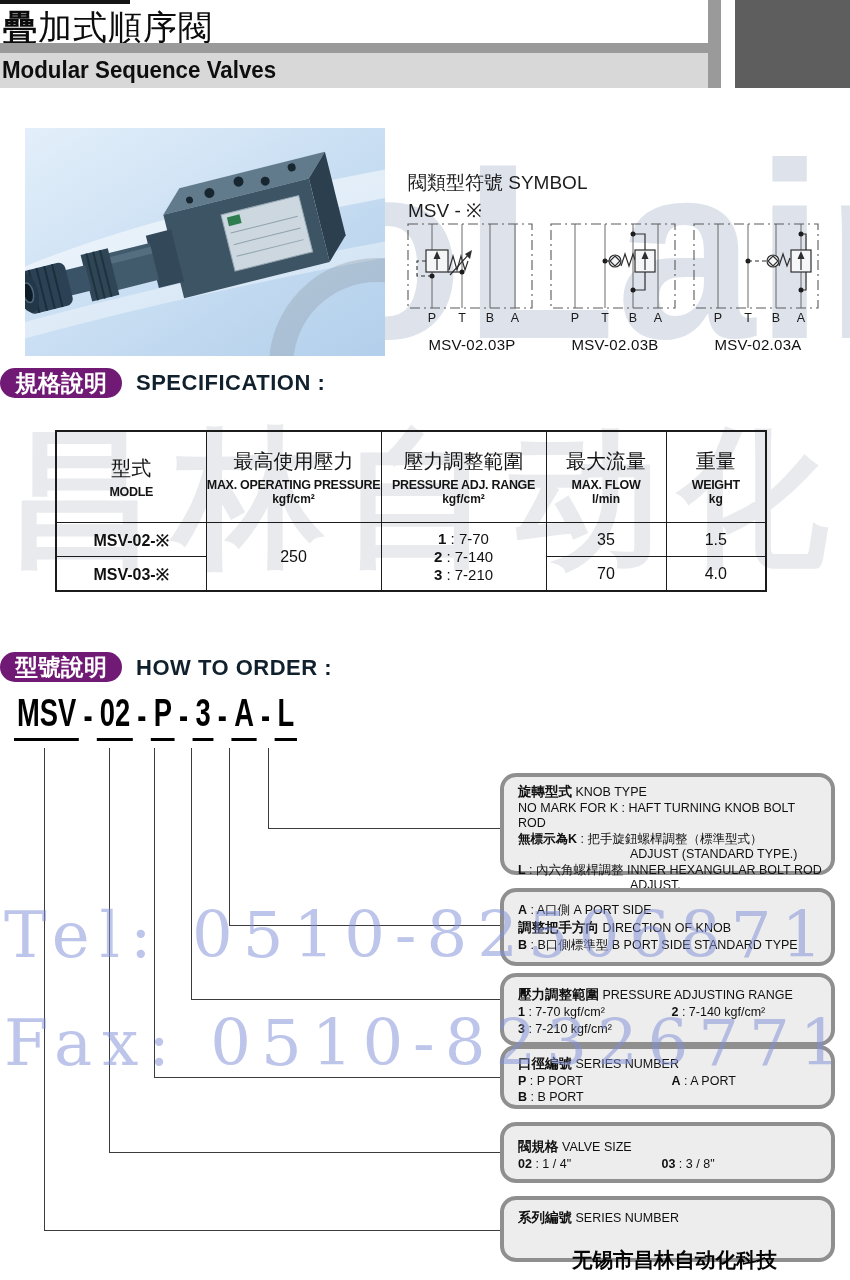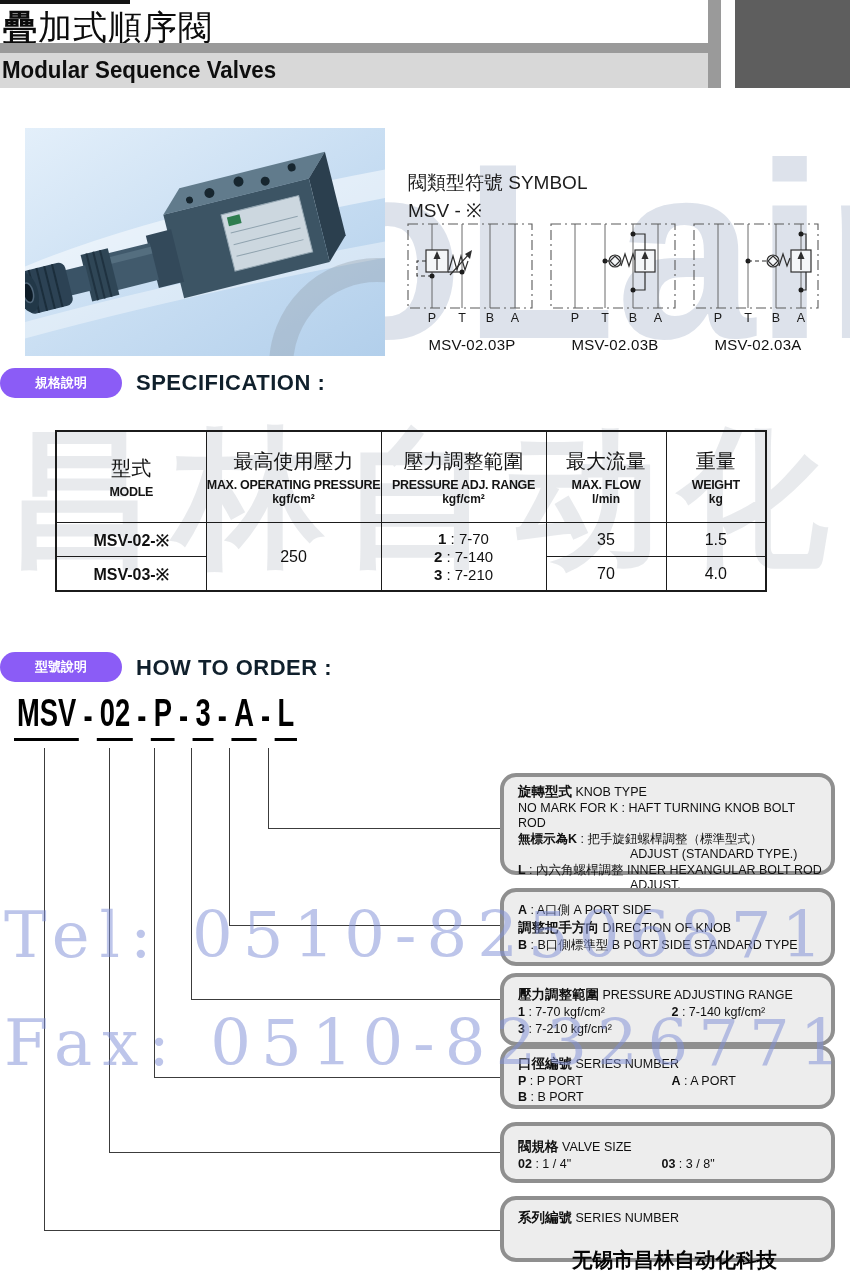--- a/index.html
+++ b/index.html
@@ -33,22 +33,22 @@
   .photo{left:25px;top:128px;width:360px;height:228px;z-index:2;}
 
   
   .sym-title{left:408px;top:170px;font-size:19px;color:#1c1c1c;z-index:2;}
   .sym-sub{left:408px;top:197px;font-size:19px;color:#1c1c1c;z-index:2;}
   .sym{top:220px;width:140px;height:108px;z-index:2;}
   .sym-label{top:336px;width:140px;text-align:center;font-size:15px;color:#101010;
              letter-spacing:0.3px;z-index:2;}
 
   
-  .badge{background:#8b5cf6;color:#fff;border-radius:16px;text-align:center;
-         font-weight:bold;font-size:13px;line-height:30px;width:122px;height:30px;z-index:2;}
+  .badge{background:#701a75;color:#fff;border-radius:16px;text-align:center;
+         font-weight:bold;font-size:23px;line-height:30px;width:122px;height:30px;z-index:2;}
   .sec-heading{font-size:22px;font-weight:bold;color:#10202c;z-index:2;letter-spacing:0.5px;}
 
   
   .spec-table{left:55px;top:430px;z-index:2;}
   table.spec{border-collapse:collapse;table-layout:fixed;width:710px;
              border:2px solid #1b1b1b;background:transparent;}
   table.spec th,table.spec td{border:1px solid #1b1b1b;text-align:center;padding:0;}
   table.spec th{height:90px;font-weight:normal;}
   table.spec td{height:33px;font-size:16px;}
   .h-cjk{font-size:20px;color:#141414;margin-bottom:3px;}

